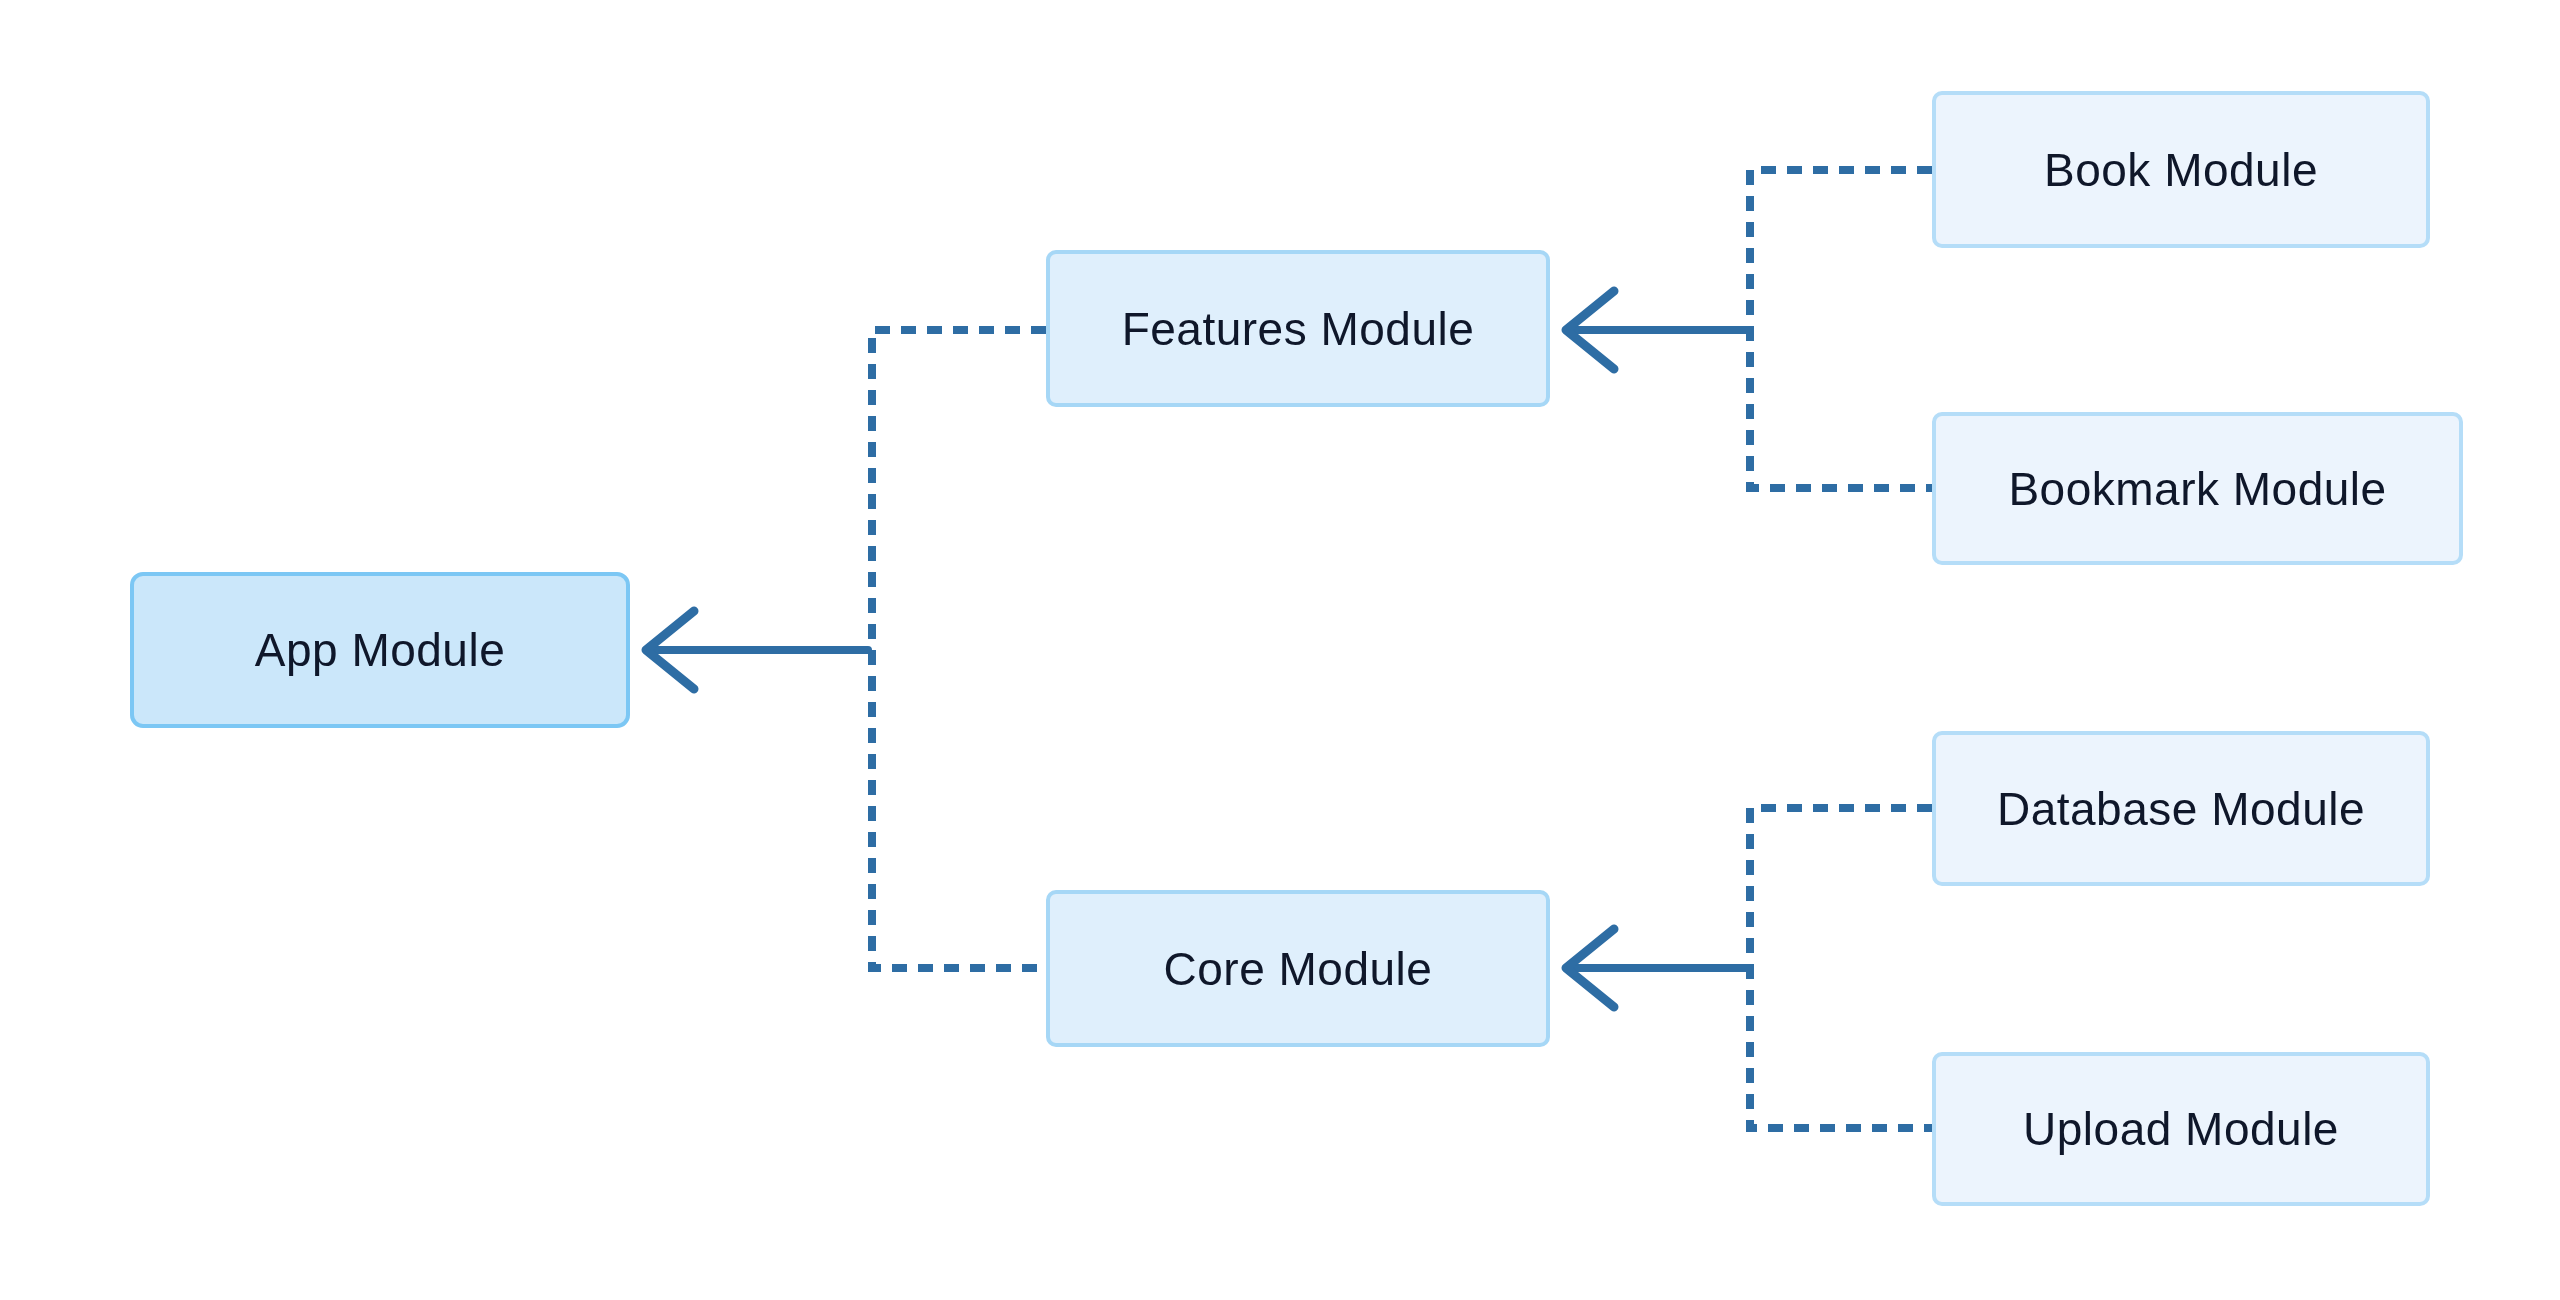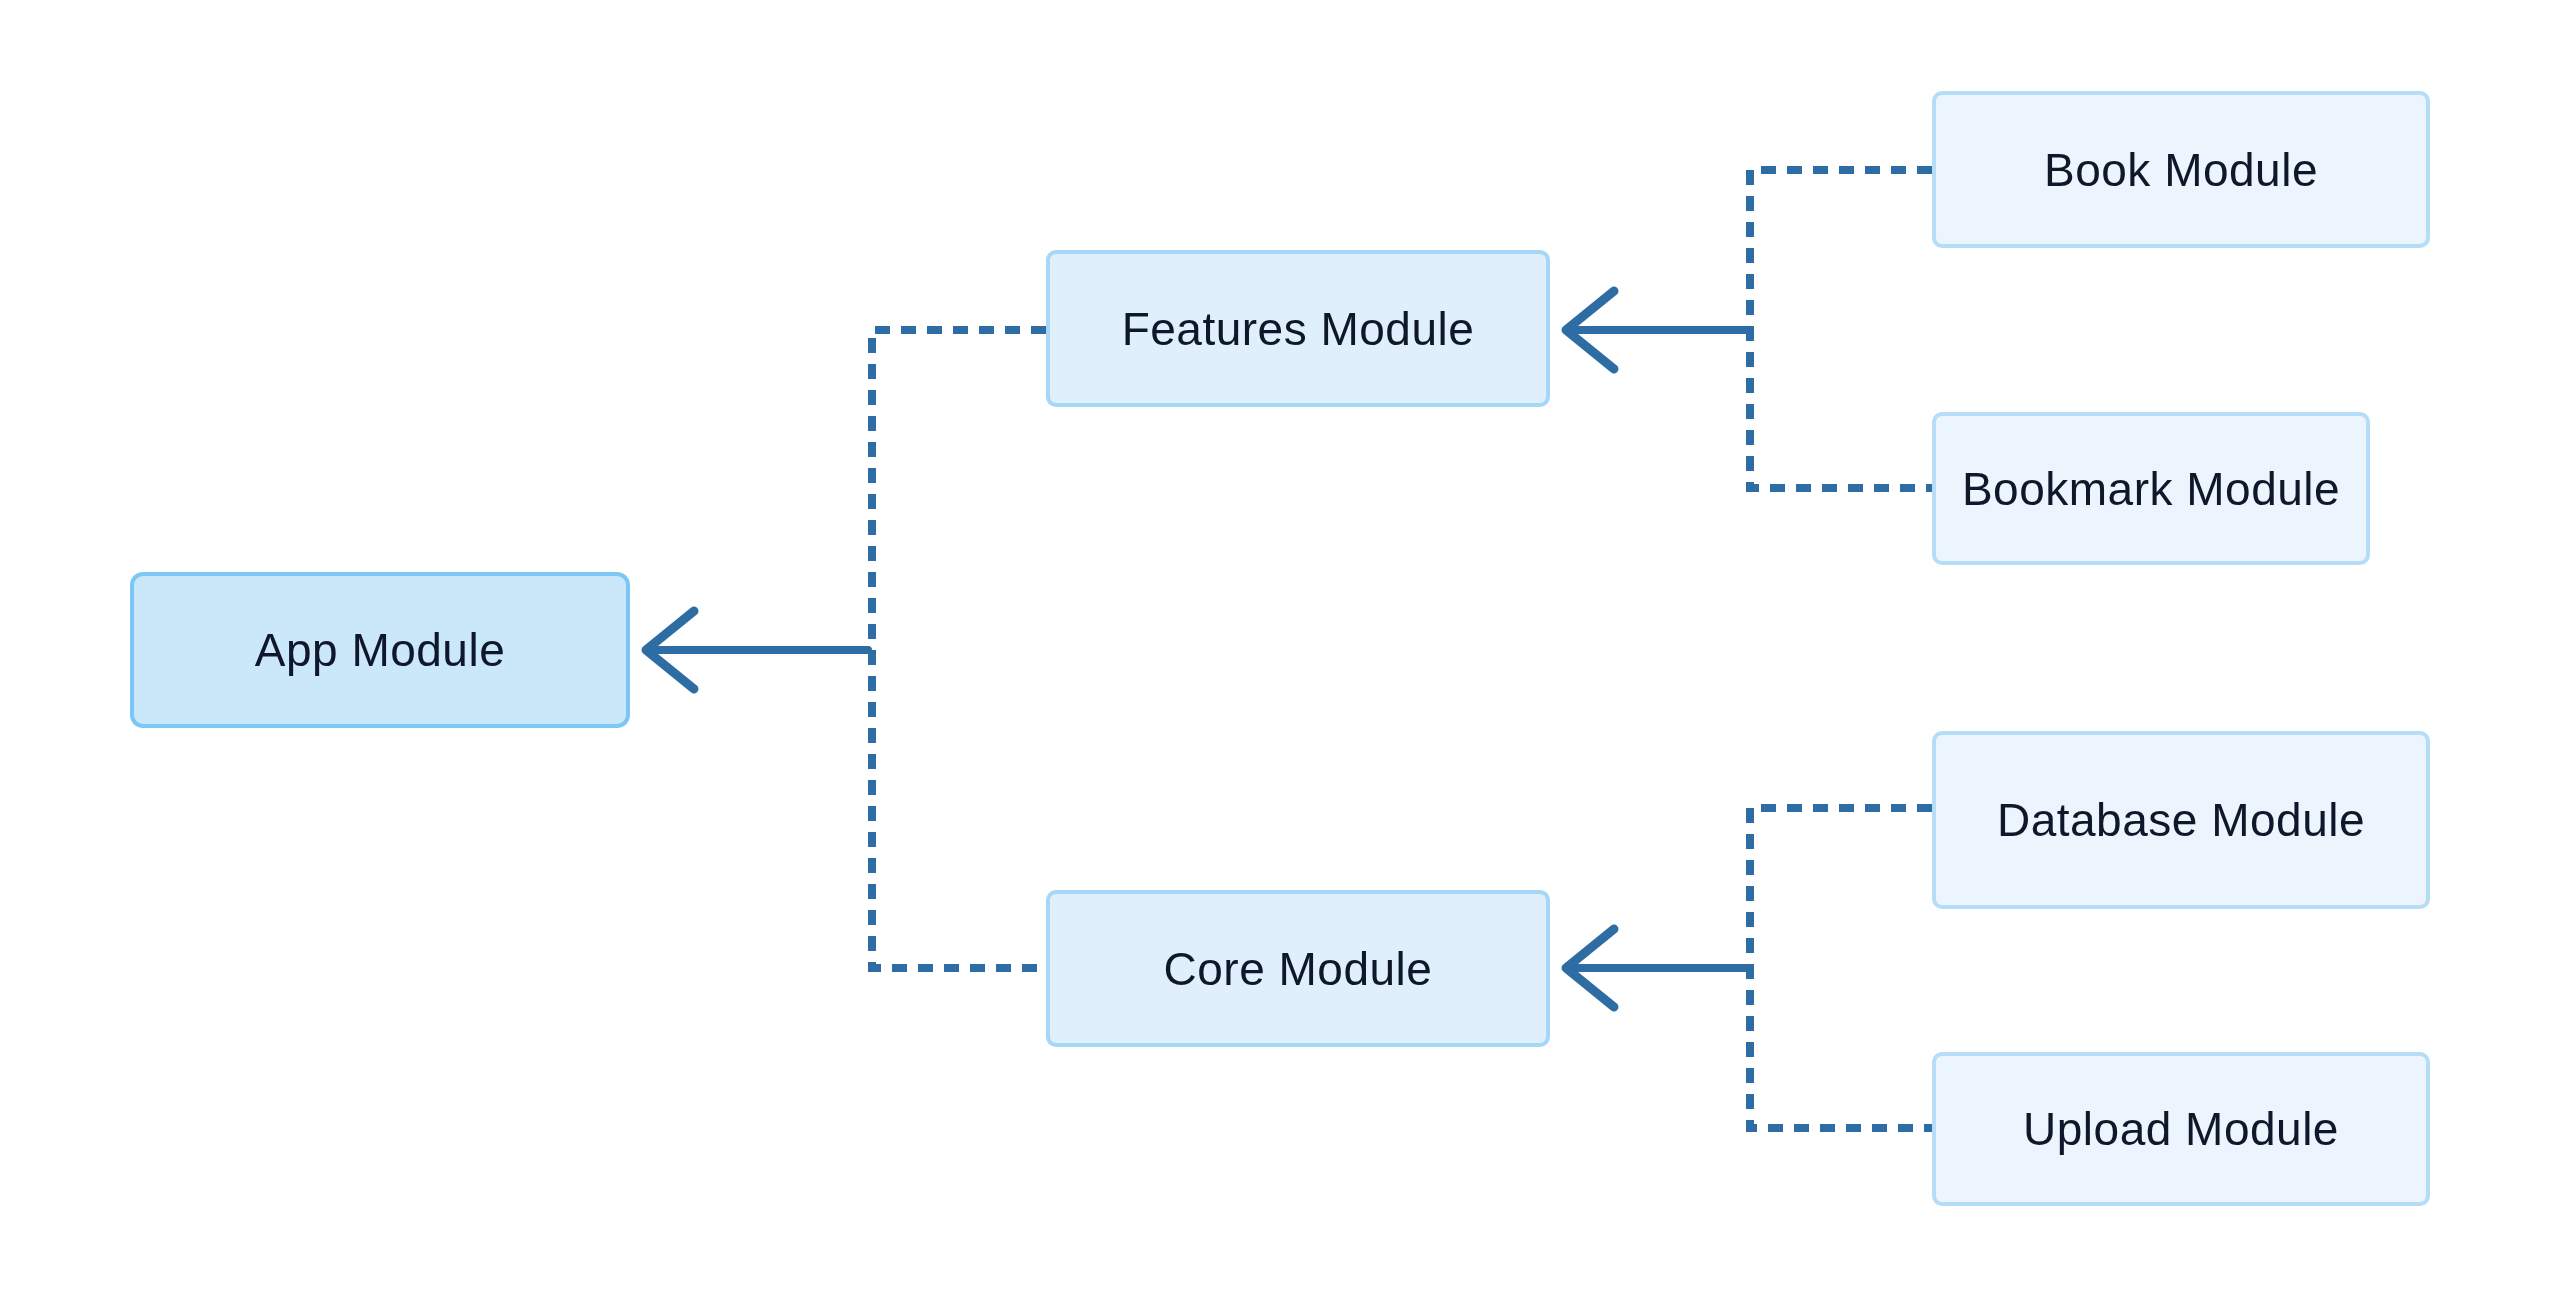--- a/index.html
+++ b/index.html
@@ -64,22 +64,22 @@
     border: 4px solid #a6d7f6;
   }
   .tier-leaf {
     background: #ecf4fd;
     border: 4px solid #b5ddf8;
   }
   .node-app      { left: 130px;  top: 572px;  width: 500px; height: 156px; border-radius: 13px; }
   .node-features { left: 1046px; top: 250px;  width: 504px; height: 157px; }
   .node-core     { left: 1046px; top: 890px;  width: 504px; height: 157px; }
   .node-book     { left: 1932px; top: 91px;   width: 498px; height: 157px; }
-  .node-bookmark { left: 1932px; top: 412px;  width: 438px; height: 153px; }
-  .node-database { left: 1932px; top: 731px;  width: 498px; height: 178px; }
+  .node-bookmark { left: 1932px; top: 412px;  width: 531px; height: 153px; }
+  .node-database { left: 1932px; top: 731px;  width: 498px; height: 155px; }
   .node-upload   { left: 1932px; top: 1052px; width: 498px; height: 154px; }
 </style>
 </head>
 <body>
 
 <div class="canvas">
 
   <svg class="connector-layer" viewBox="0 0 2560 1300" xmlns="http://www.w3.org/2000/svg">
 
     <path class="edge-dashed" d="M1046 330 H872 V968 H1046"></path>

